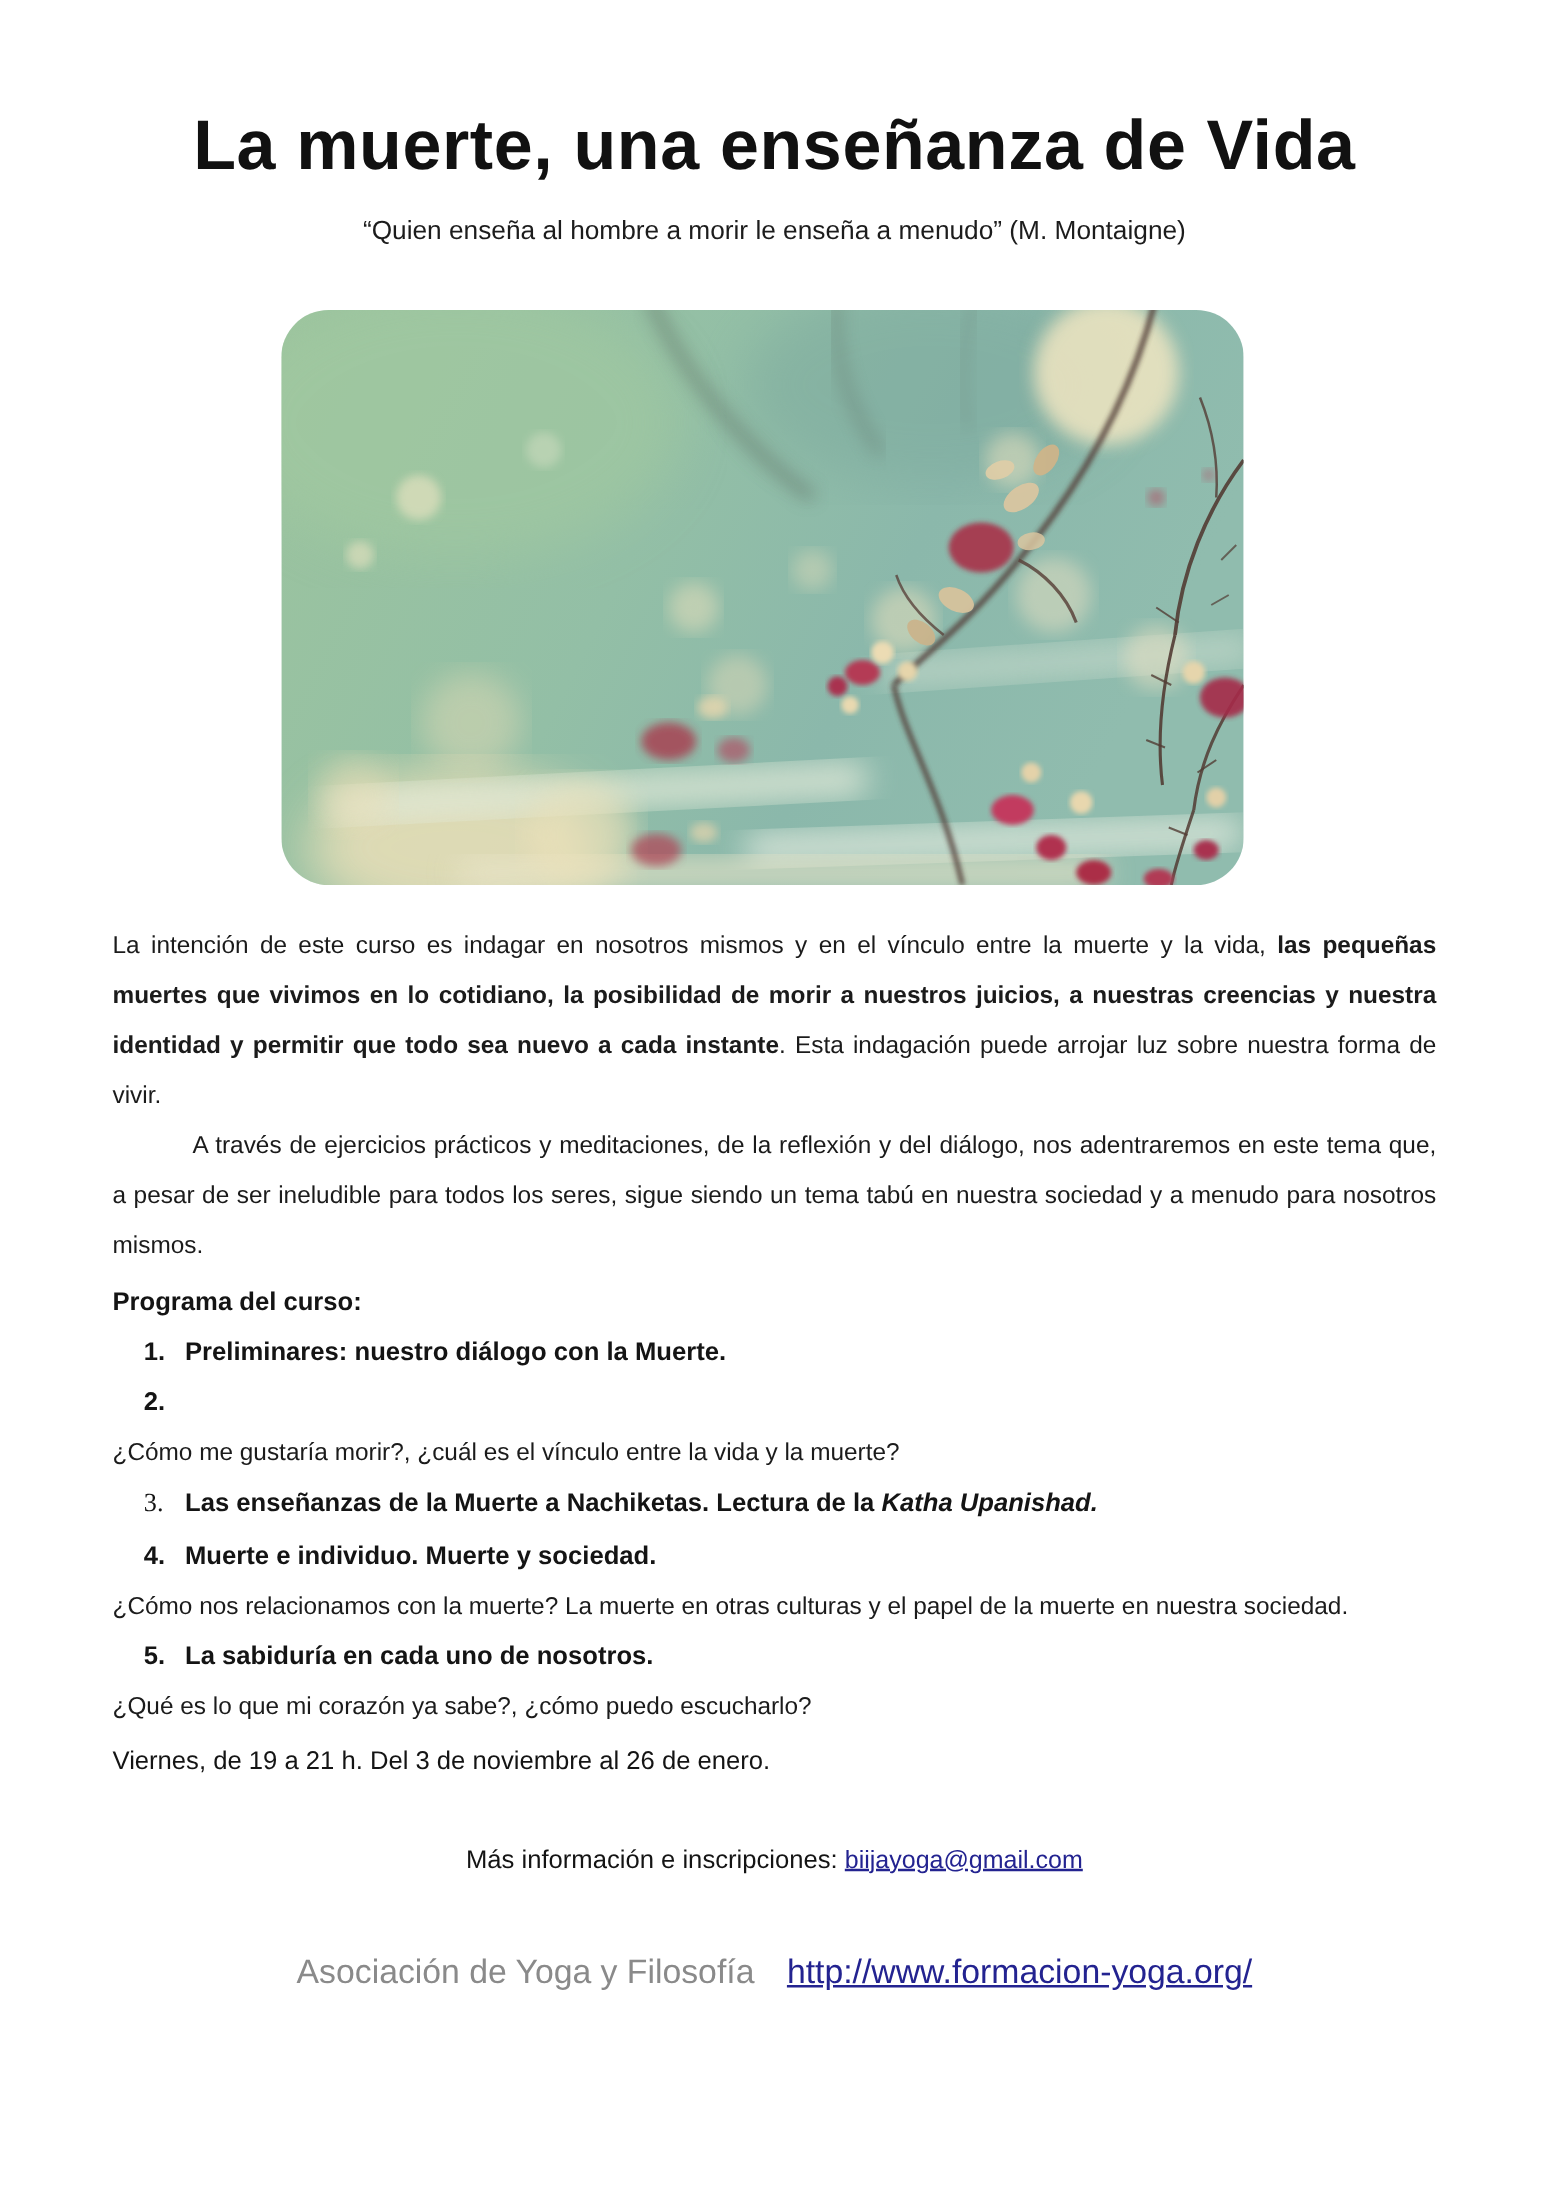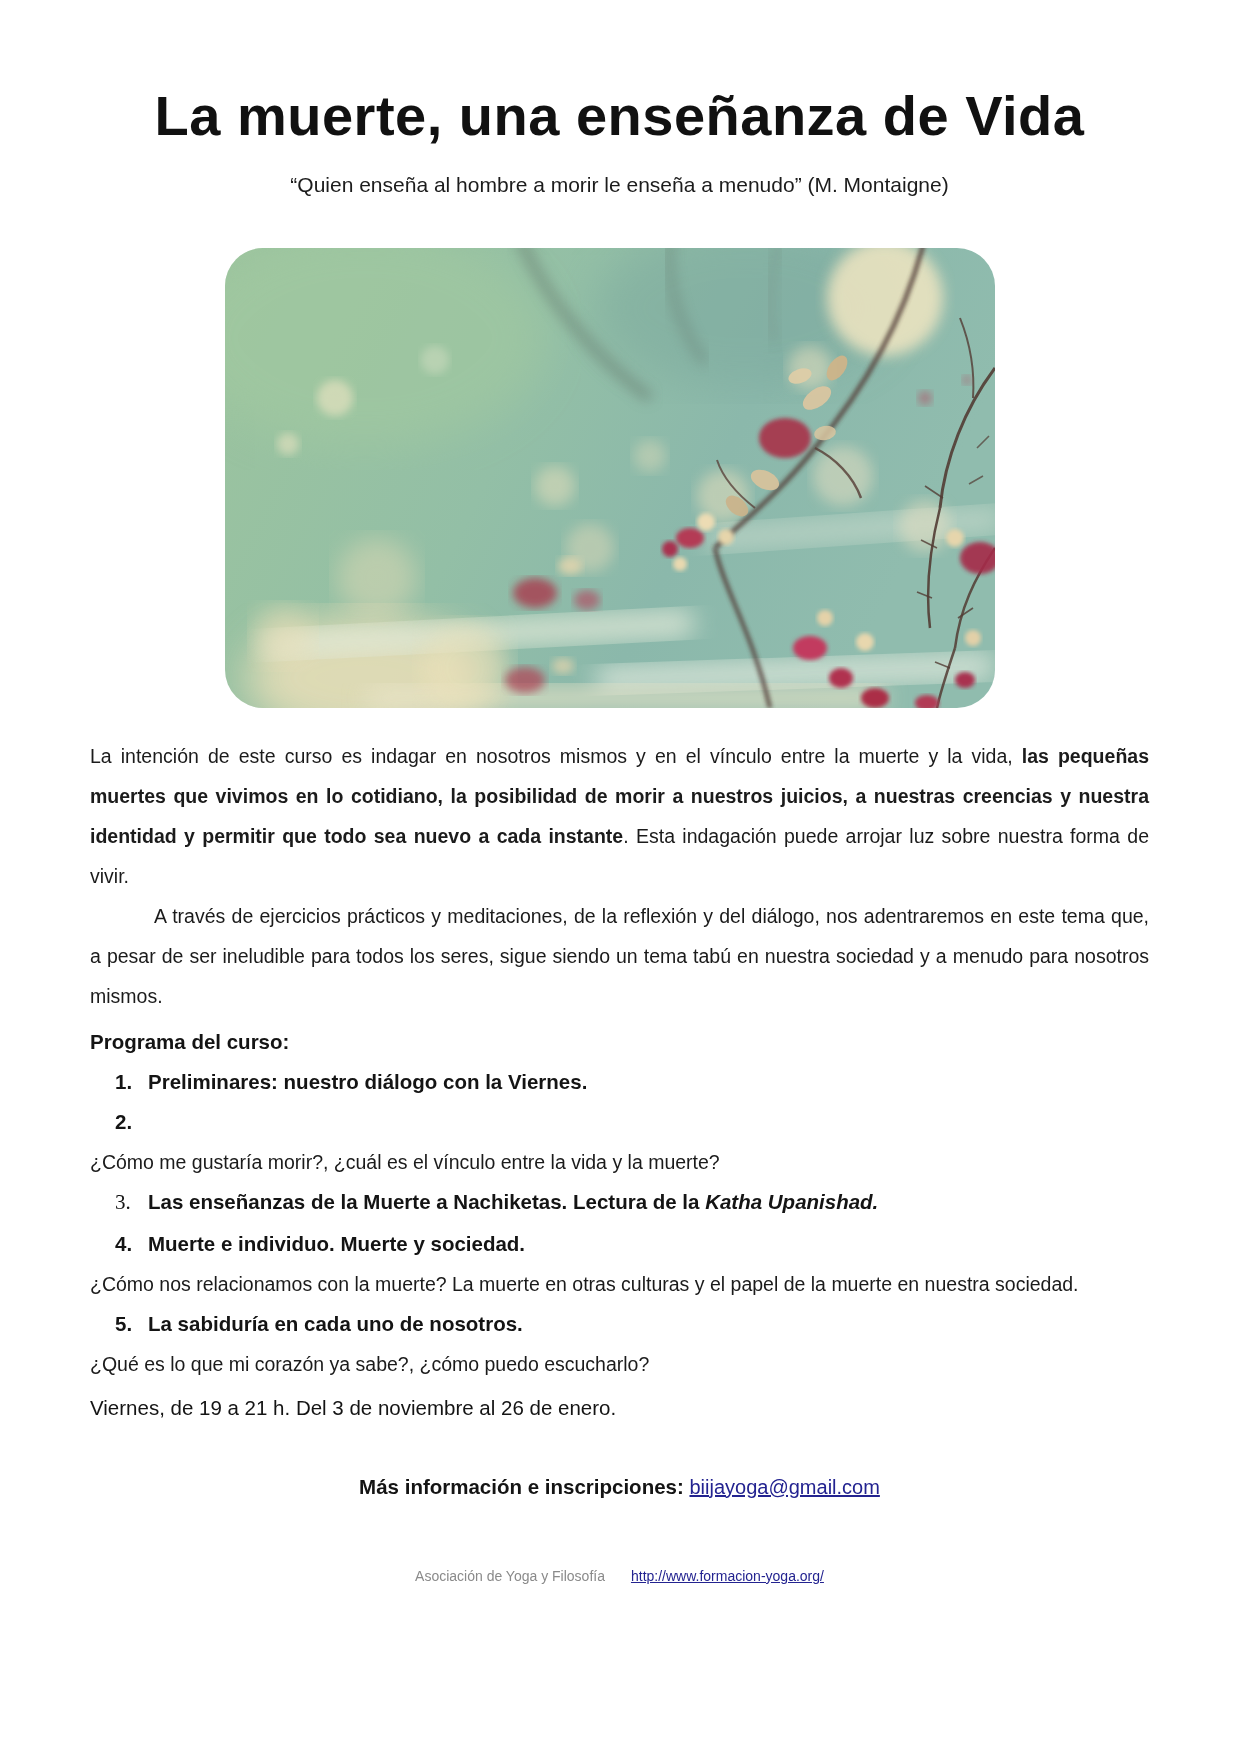--- a/index.html
+++ b/index.html
@@ -88,32 +88,32 @@
     line-height:40px;
     color:#141414;
   }
 
   p.contact{
     margin:44px 0 0 0;
     text-align:center;
     font-size:20.5px;
     line-height:30px;
   }
-  p.contact b{font-weight:bold;color:#141414;}
+  p.contact b{font-weight:normal;color:#141414;}
   a.link{
     color:#232390;
     text-decoration:underline;
     cursor:pointer;
   }
   p.contact a.link{font-weight:normal;font-size:20px;}
 
   p.footer{
     margin:60px 0 0 0;
     text-align:center;
-    font-size:14px;
+    font-size:27px;
     line-height:28px;
   }
   .footer .org{color:#8a8a8a;}
   .footer .spacer{display:inline-block;width:26px;}
 </style>
 </head>
 <body>
 
 <div class="page">
 
@@ -228,21 +228,21 @@
   </div>
 
   <p class="body p1"><span>La intención de este curso es indagar en nosotros mismos y en el vínculo entre la muerte y la vida, </span><b>las pequeñas muertes que vivimos en lo cotidiano, la posibilidad de morir a nuestros juicios, a nuestras creencias y nuestra identidad y permitir que todo sea nuevo a cada instante</b><span>. Esta indagación puede arrojar luz sobre nuestra forma de vivir.</span></p>
 
   <p class="body p2">A través de ejercicios prácticos y meditaciones, de la reflexión y del diálogo, nos adentraremos en este tema que, a pesar de ser ineludible para todos los seres, sigue siendo un tema tabú en nuestra sociedad y a menudo para nosotros mismos.</p>
 
   <h2 class="program-heading">Programa del curso:</h2>
 
   <div class="program-item">
     <span class="num">1.</span>
-    <span class="item-title">Preliminares: nuestro diálogo con la Viernes.</span>
+    <span class="item-title">Preliminares: nuestro diálogo con la Muerte.</span>
   </div>
 
   <div class="program-item">
     <span class="num">2.</span>
   </div>
   <p class="body">¿Cómo me gustaría morir?, ¿cuál es el vínculo entre la vida y la muerte?</p>
 
   <div class="program-item">
     <span class="num num-serif">3.</span>
     <span class="item-title"><span>Las enseñanzas de la Muerte a Nachiketas. Lectura de la </span><i>Katha Upanishad.</i></span>

